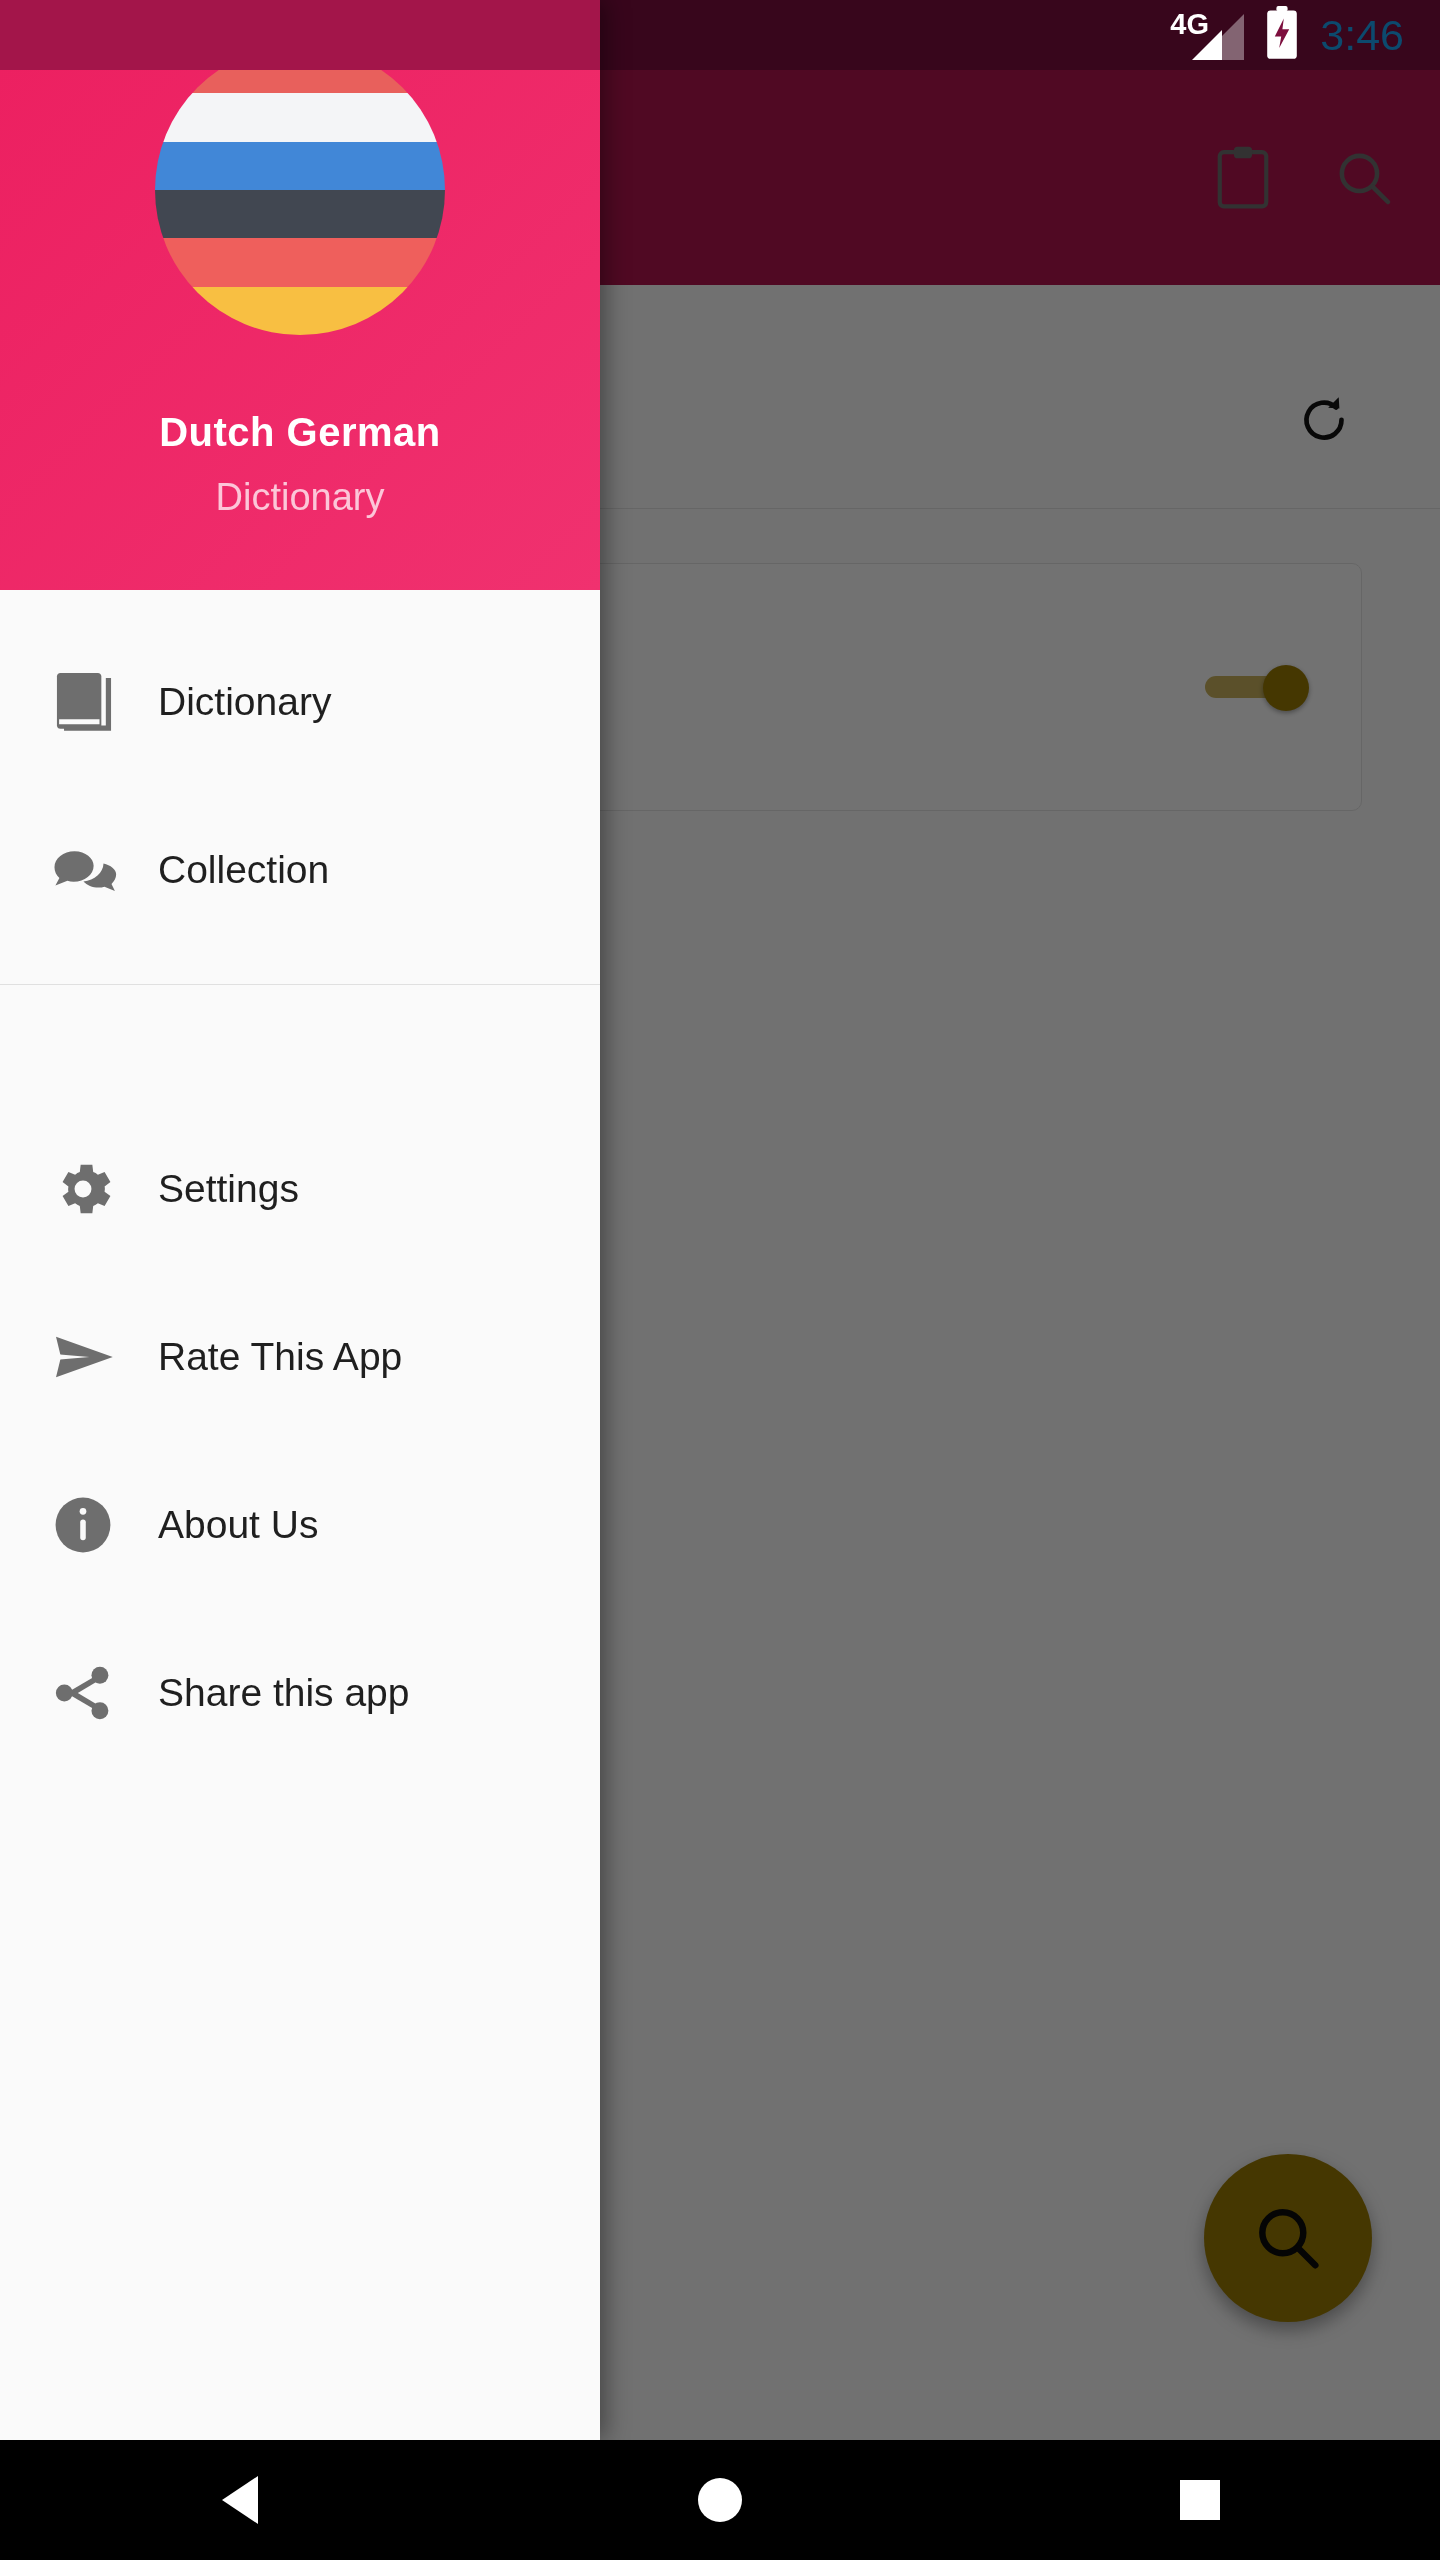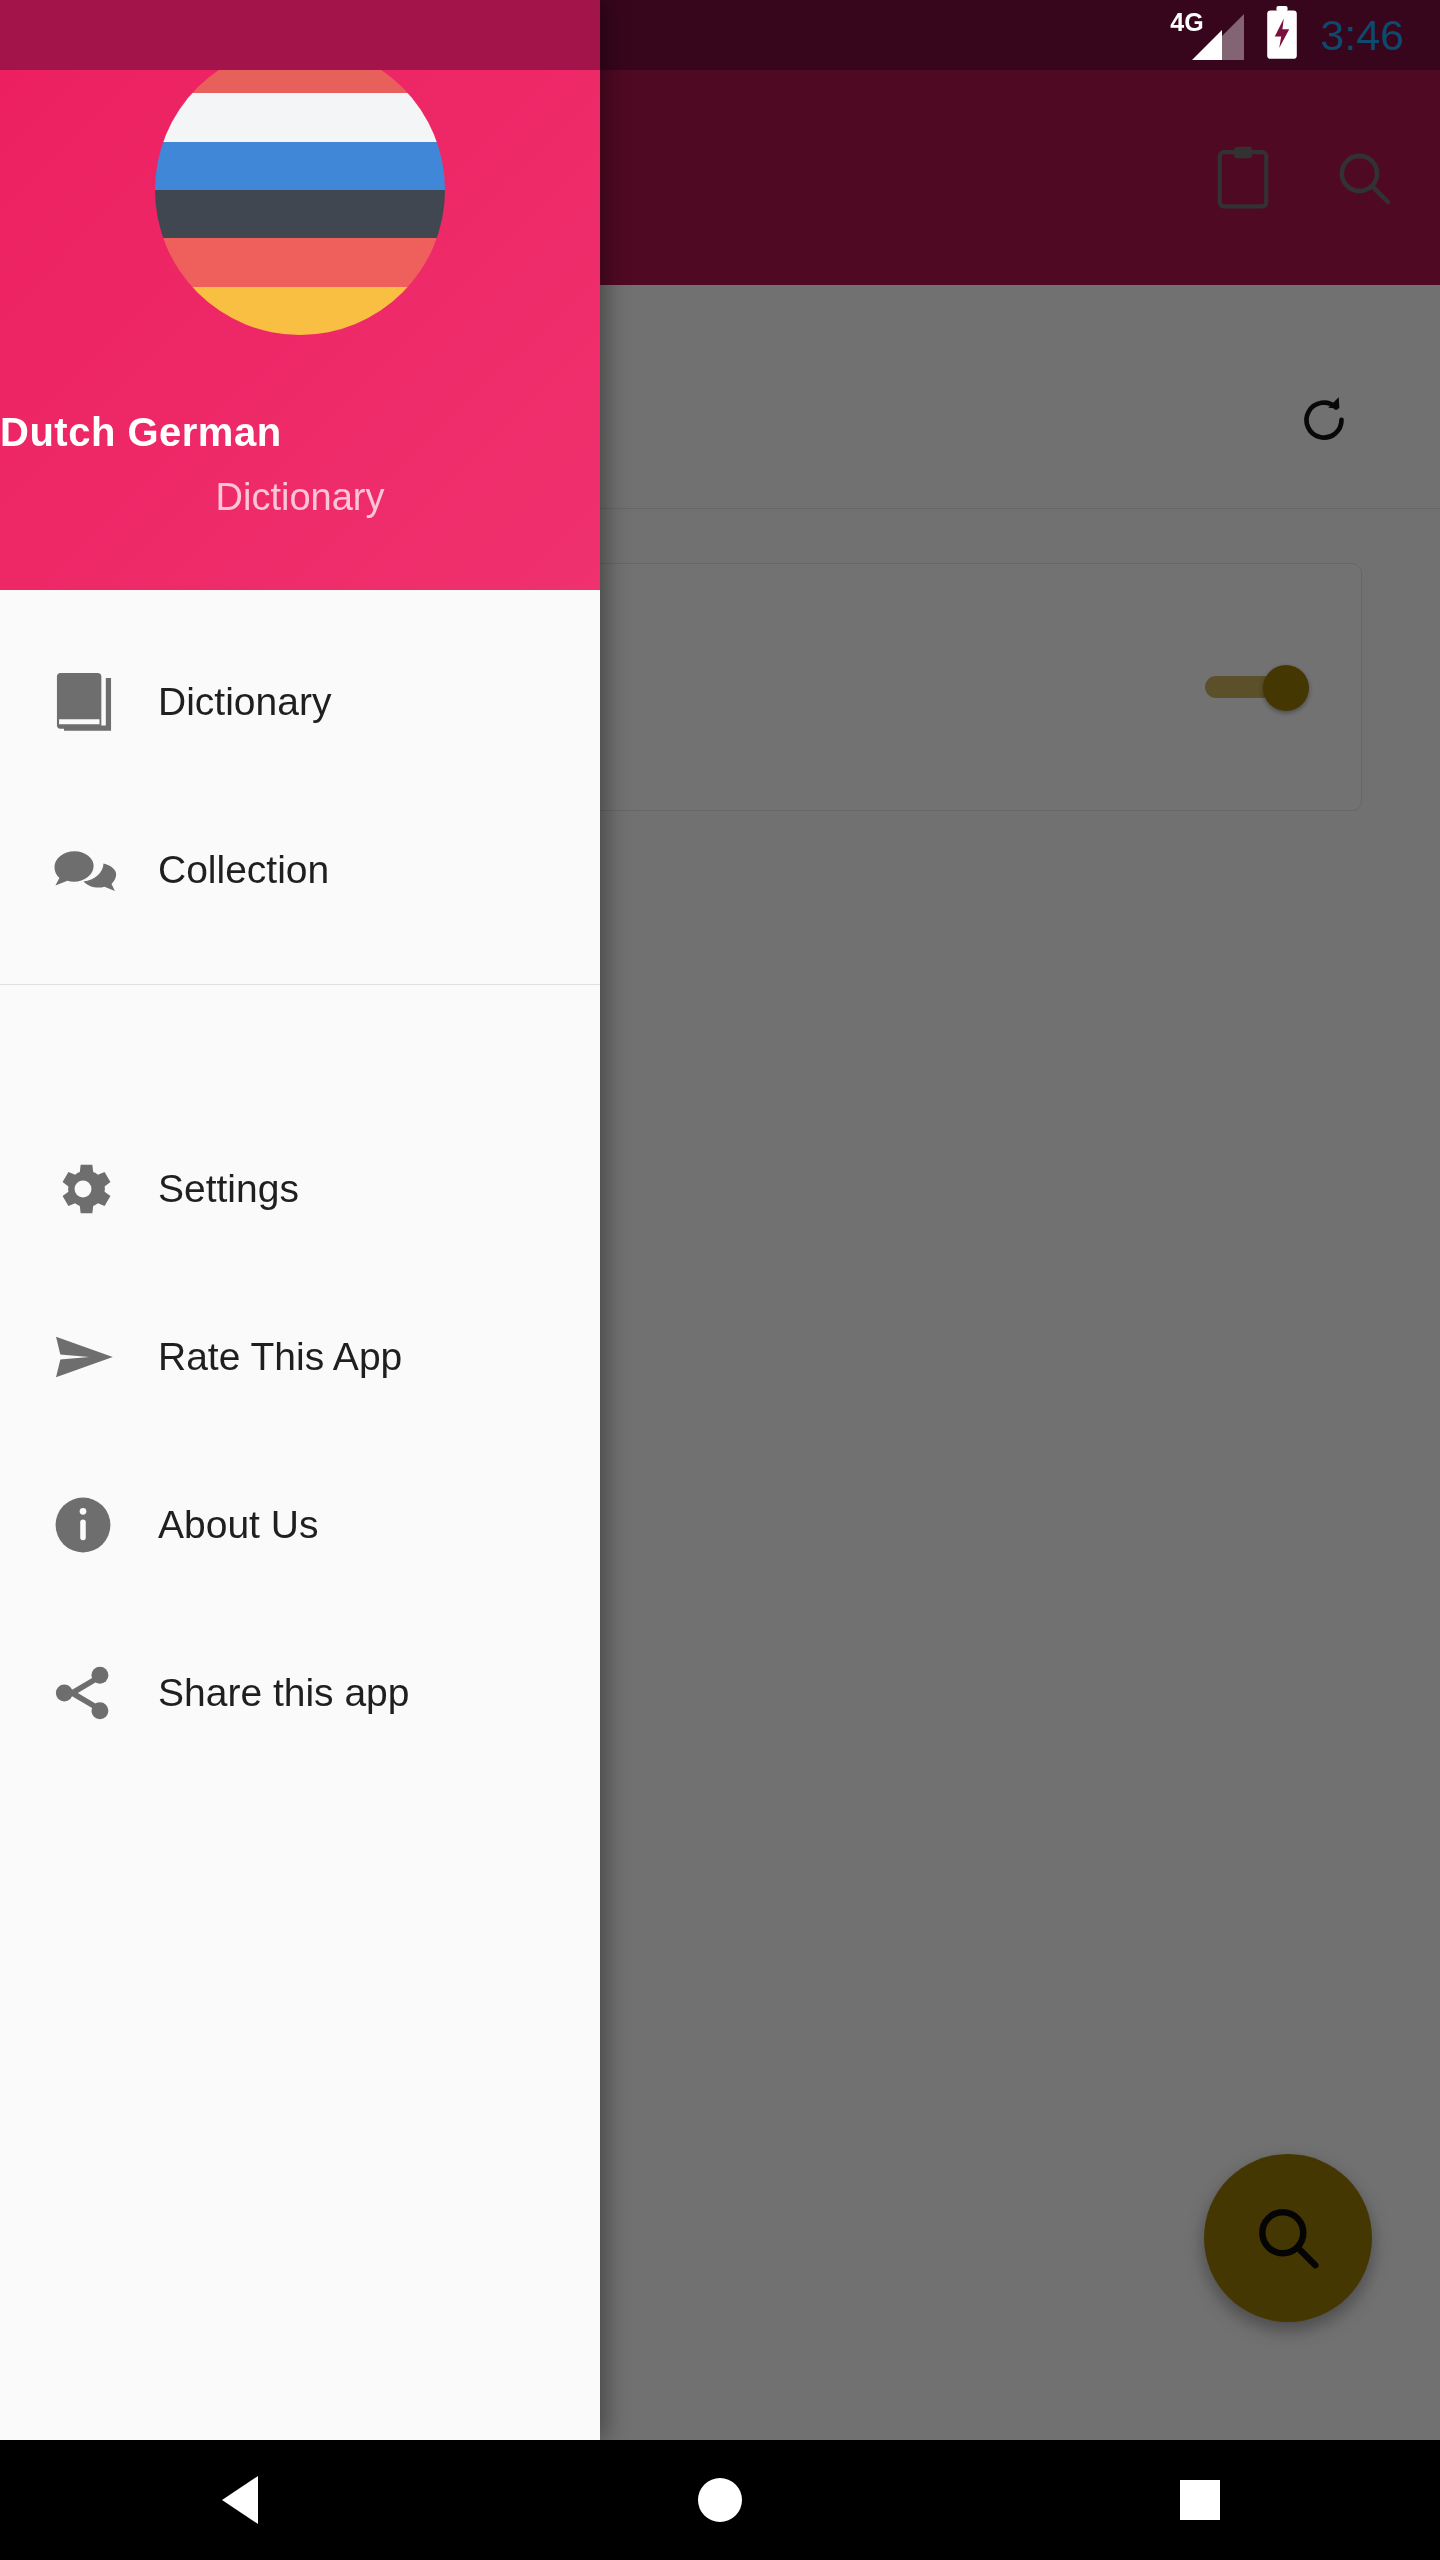--- a/index.html
+++ b/index.html
@@ -111,20 +111,21 @@
   .flag-circle .stripe{ width:100%; }
   .flag-circle .s1{ height:16.667%; background:#e8605c; }
   .flag-circle .s2{ height:16.667%; background:#f4f5f7; }
   .flag-circle .s3{ height:16.667%; background:#4187d7; }
   .flag-circle .s4{ height:16.667%; background:#414751; }
   .flag-circle .s5{ height:16.667%; background:#ef5f5c; }
   .flag-circle .s6{ height:16.667%; background:#f8bf42; }
 
   .drawer-title{
     position:absolute; left:0; right:0; top:410px;
+    text-align:center;
     color:#ffffff;
     font-size:40px;
     font-weight:bold;
     letter-spacing:.5px;
     z-index:2;
   }
   .drawer-subtitle{
     position:absolute; left:0; right:0; top:476px;
     text-align:center;
     color:#fcc6d8;
@@ -162,21 +163,21 @@
   #statusbar{
     position:absolute; top:0; left:600px; right:0; height:70px;
     display:flex; align-items:center; justify-content:flex-end;
     padding-right:36px;
     gap:20px;
     z-index:10;
   }
   .sb-signal{ position:relative; width:74px; height:50px; }
   .sb-4g{
     position:absolute; left:0; top:0;
-    font-size:25px; font-weight:bold; color:#fff;
+    font-size:29px; font-weight:bold; color:#fff;
     line-height:1;
   }
   .sb-tri-full{
     position:absolute; right:0; bottom:0;
     width:0;height:0;
     border-left:46px solid transparent;
     border-bottom:46px solid rgba(255,255,255,.38);
   }
   .sb-tri-fill{
     position:absolute; right:22px; bottom:0;

